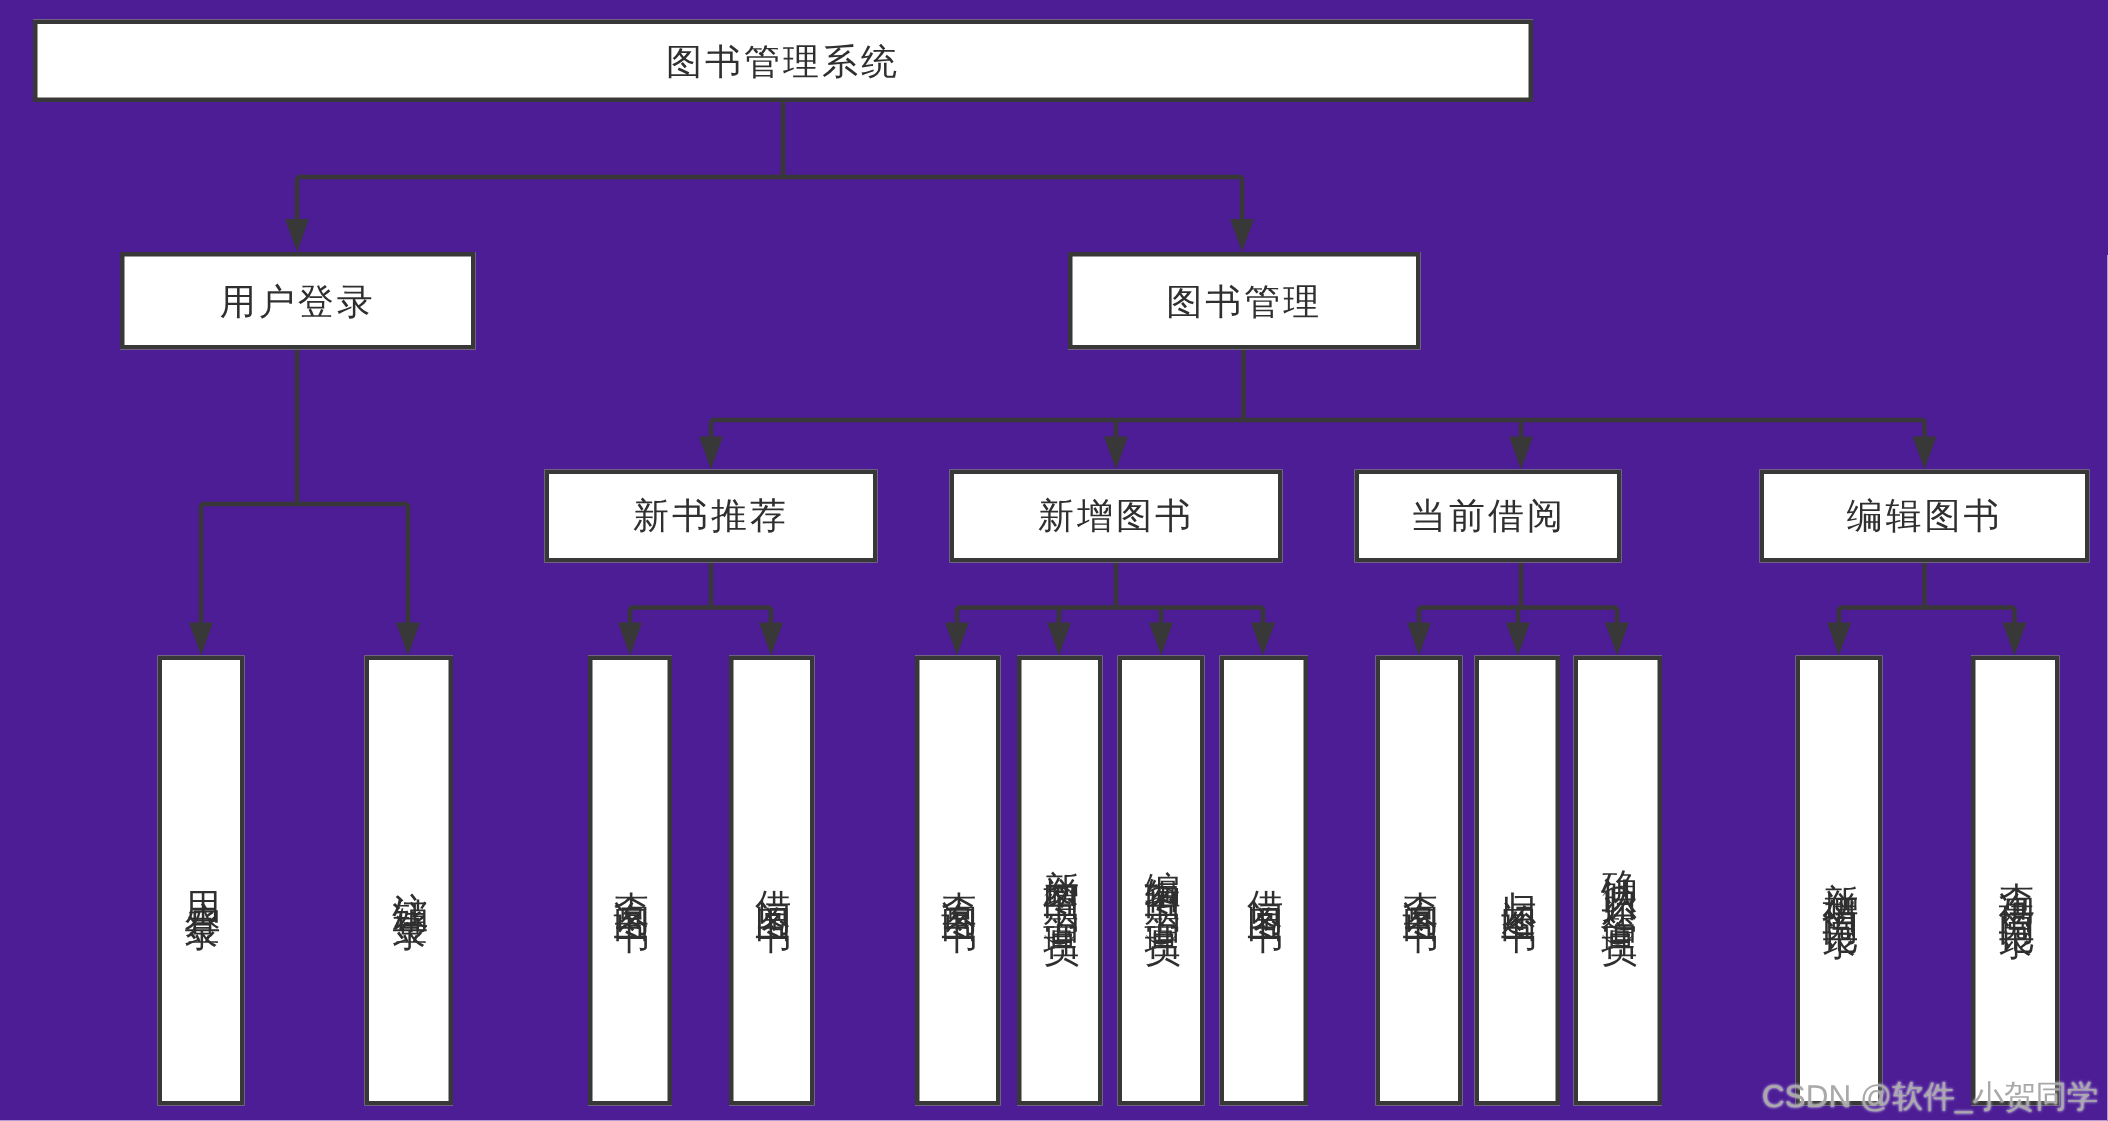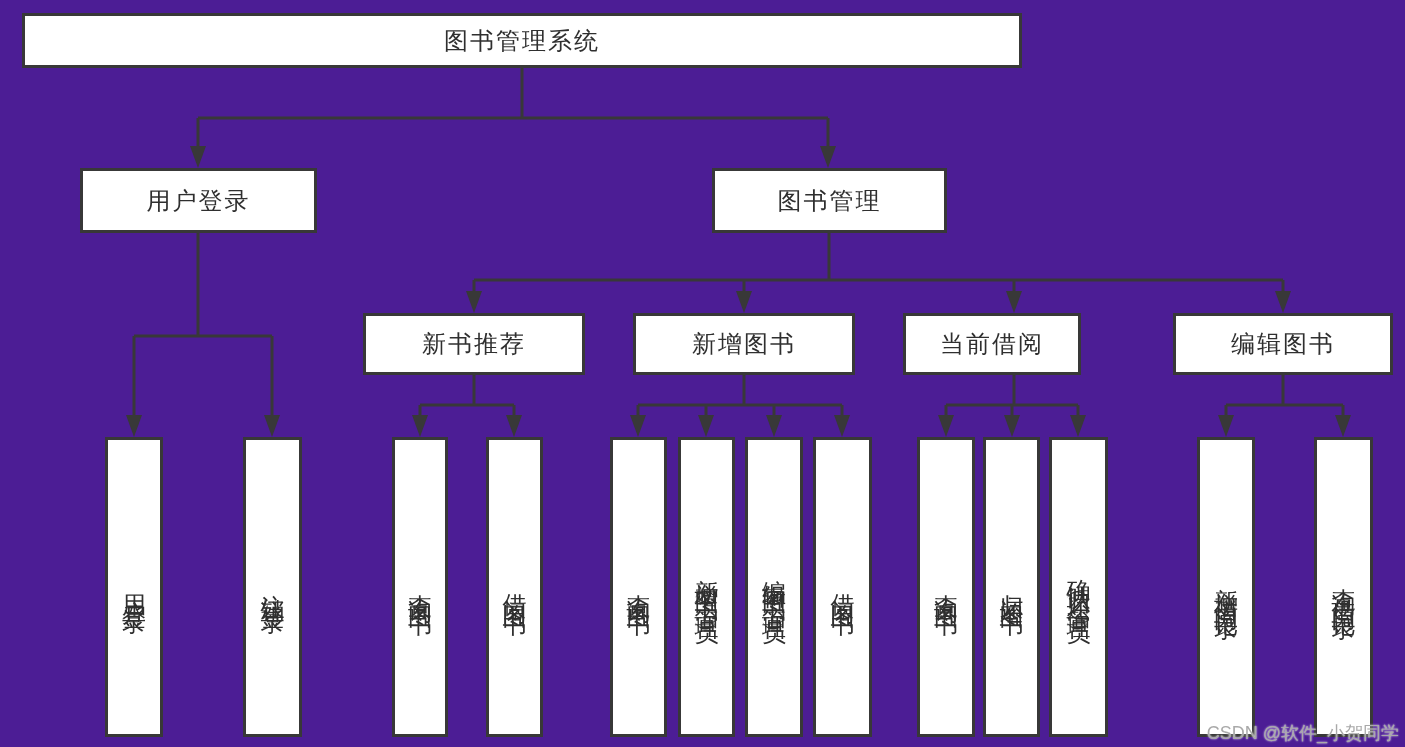--- a/index.html
+++ b/index.html
@@ -14,21 +14,21 @@
     display:flex; align-items:center; justify-content:center;
     color:#2f2f2f;
   }
   .hbox .lbl { font-size:24px; letter-spacing:2px; white-space:nowrap; }
   .vbox .vlbl {
     writing-mode:vertical-rl; text-orientation:mixed;
     font-size:24px; line-height:1; letter-spacing:6px; white-space:nowrap;
   }
   .watermark {
     position:absolute; right:6px; bottom:2px;
-    font-size:18px; color:#a9a9a9; z-index:9;
+    font-size:21px; color:#a9a9a9; z-index:9;
     text-shadow:0 0 2px #ffffff;
   }
 </style>
 </head>
 <body>
 
 <div class="stage">
 
   <svg class="wires" viewBox="0 0 1405 747" xmlns="http://www.w3.org/2000/svg">
     <g stroke="#383838" stroke-width="3" fill="none">

